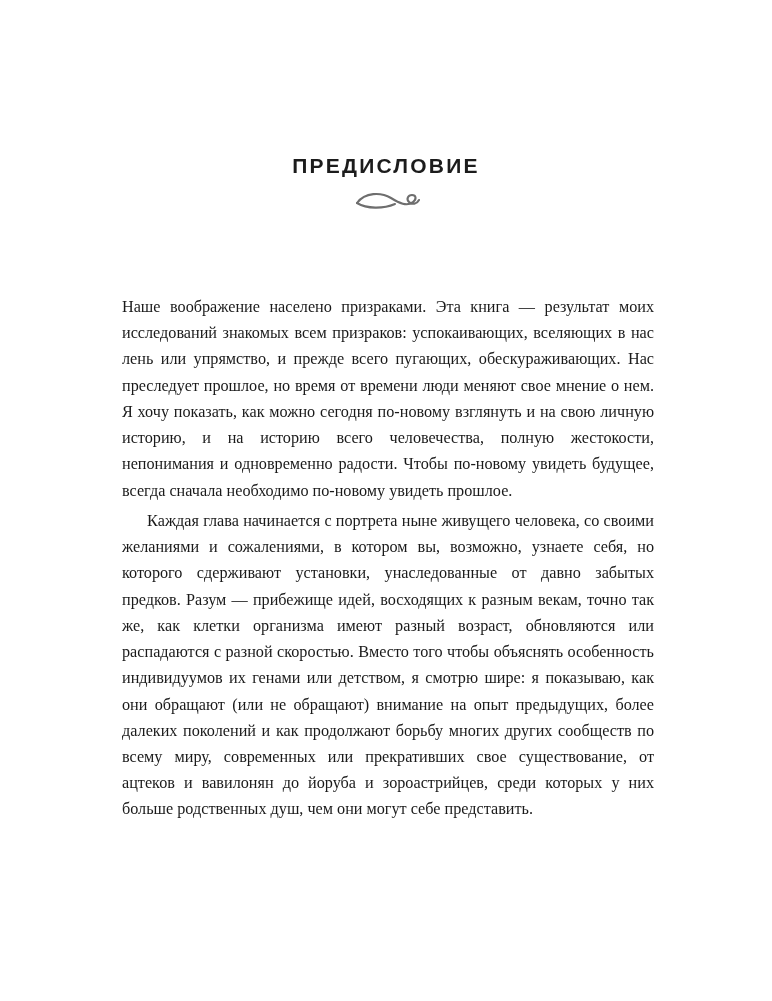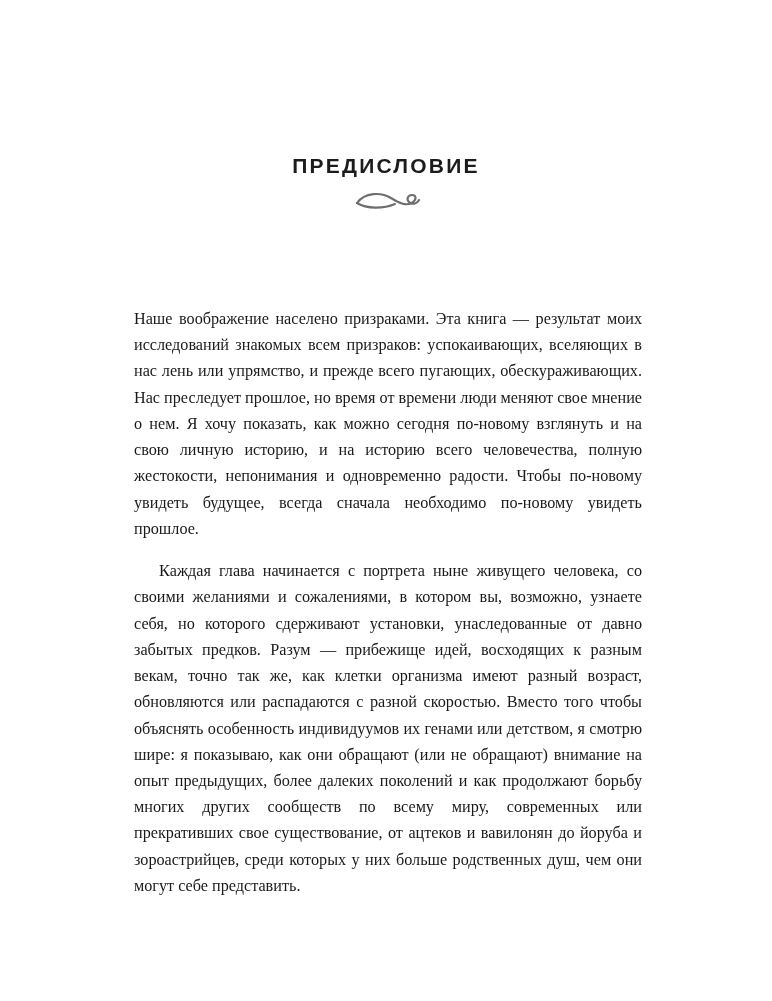--- a/index.html
+++ b/index.html
@@ -47,21 +47,21 @@
     left: 118px;
     width: 540px;
     font-size: 16.2px;
     line-height: 1.62;
     text-align: justify;
     text-justify: inter-word;
     color: #1a1a1a;
     hyphens: manual;
   }
   .body-text p {
-    margin: 16px;
+    margin: 4px;
   }
   .body-text p + p {
     text-indent: 1.55em;
   }
 </style>
 </head>
 <body>
 
 <div class="page">
 

